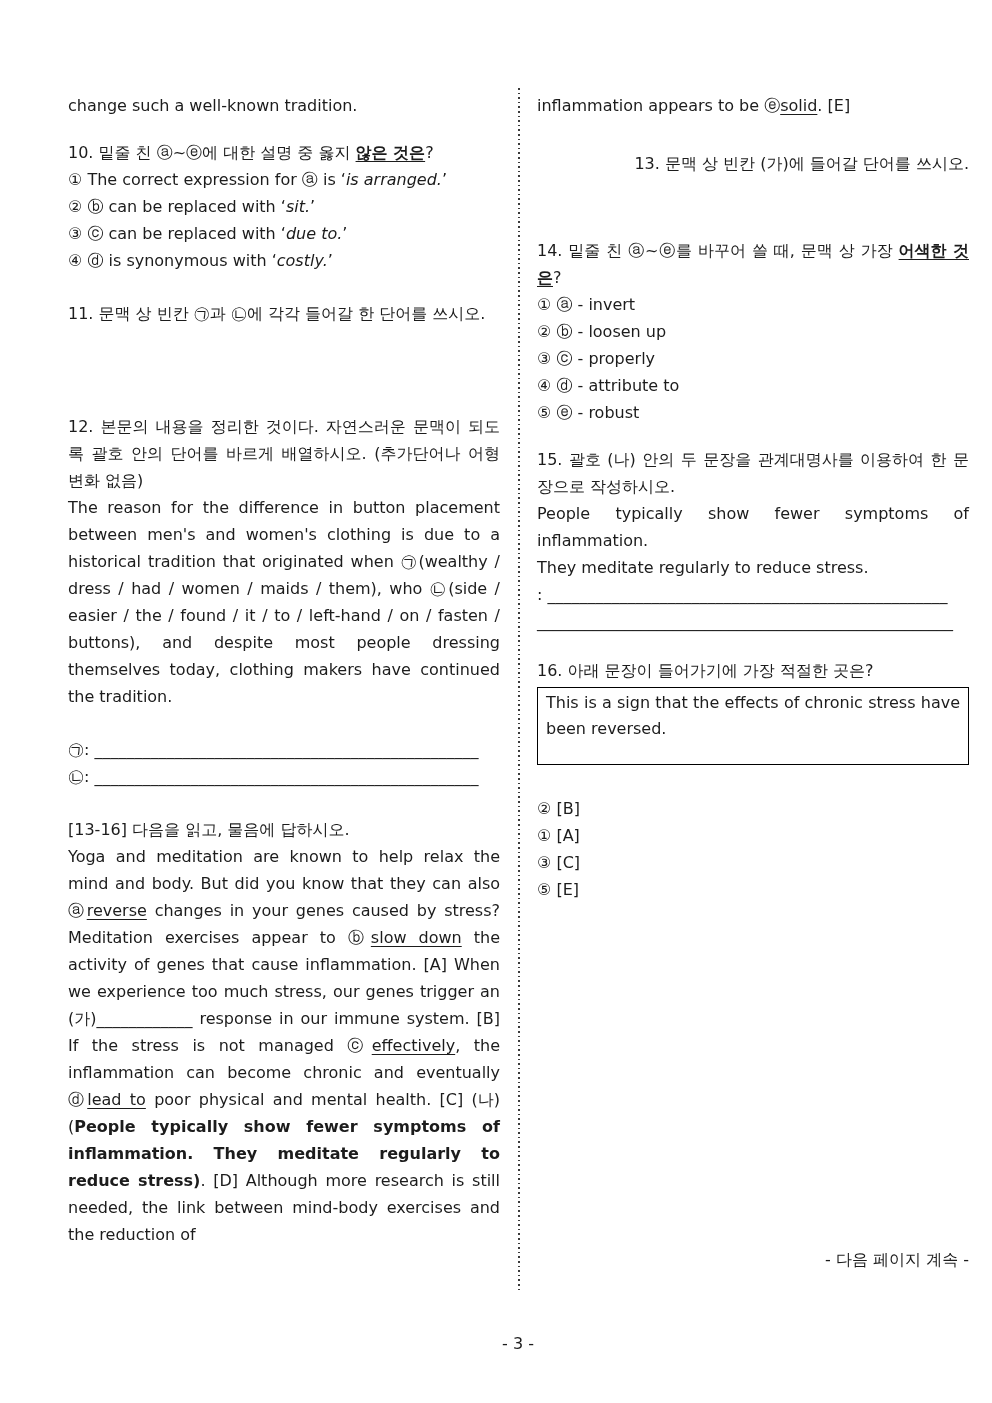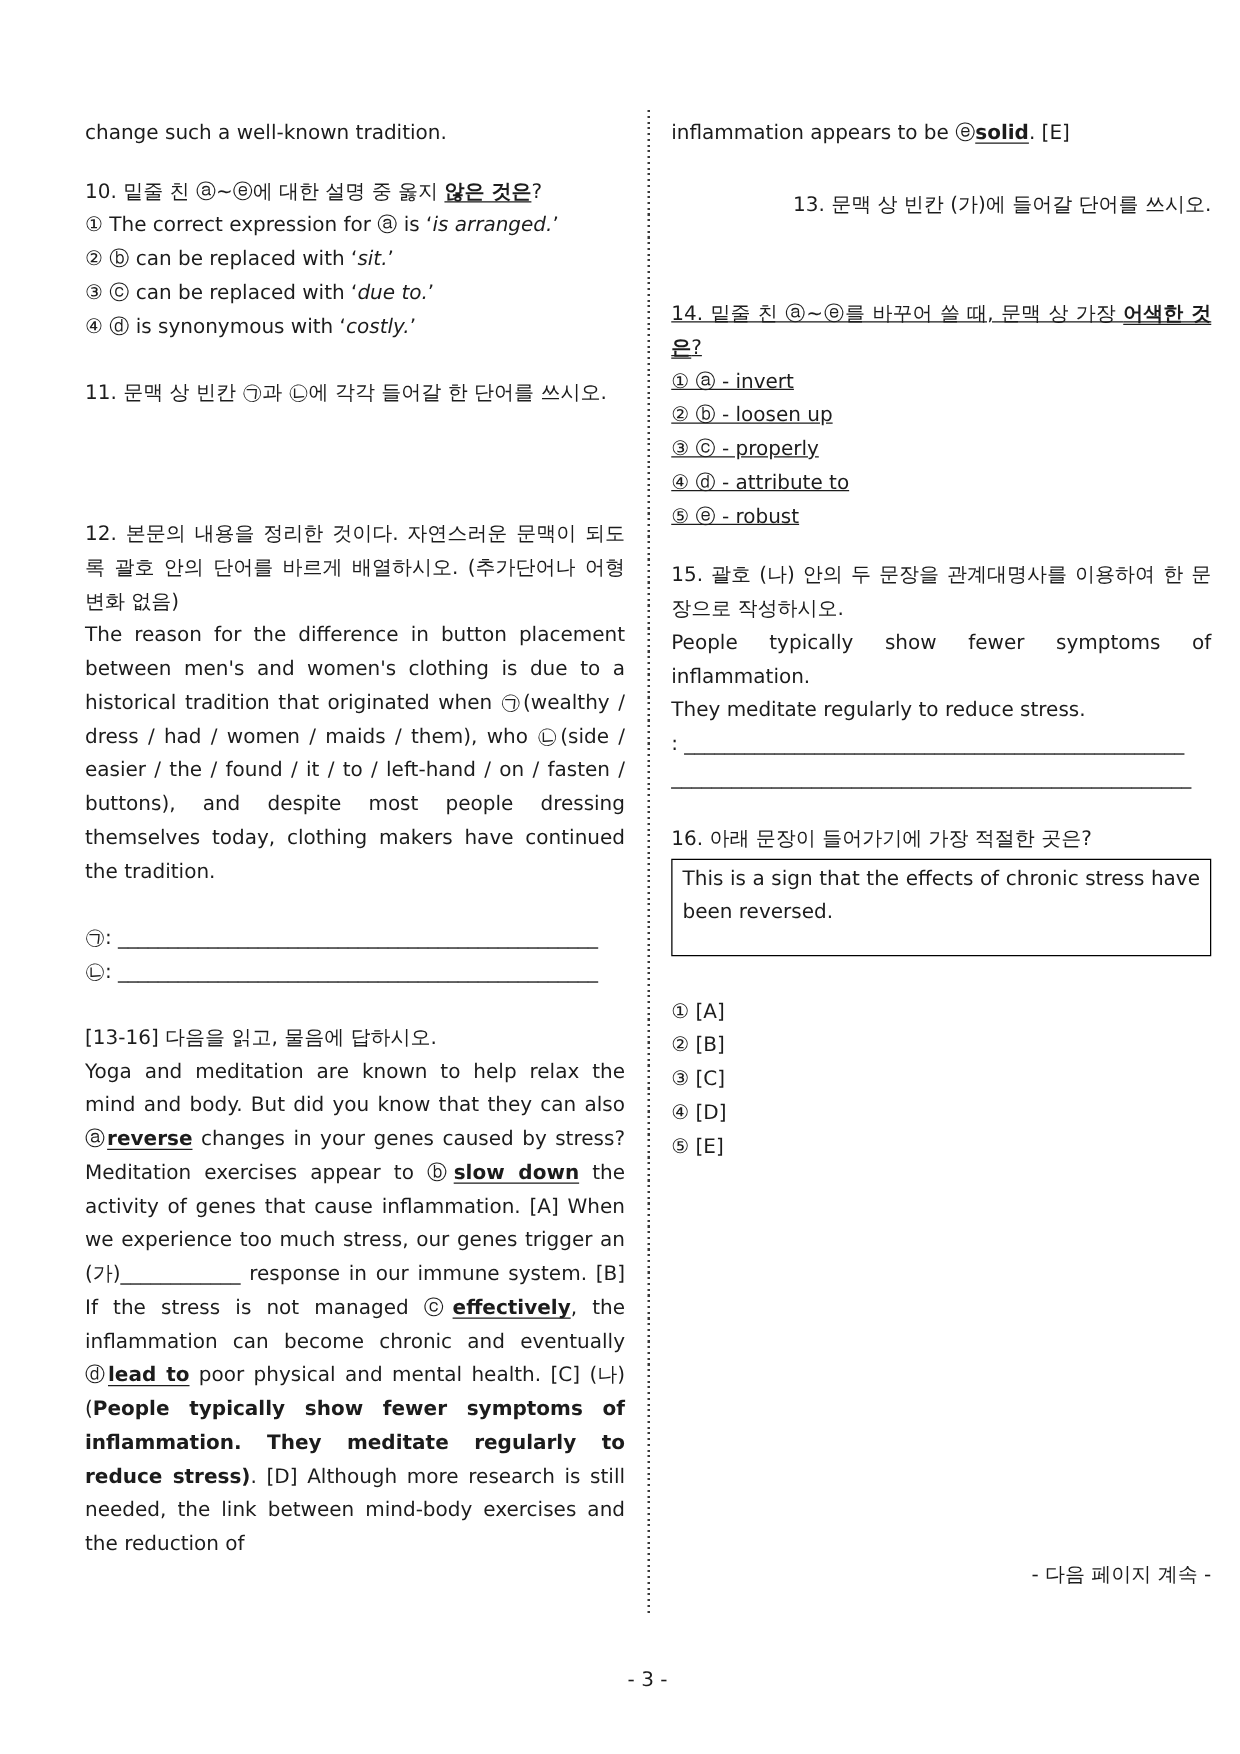--- a/index.html
+++ b/index.html
@@ -6,21 +6,21 @@
   .page{position:relative;width:992px;height:1403px;background:#ffffff;overflow:hidden;
         font-family:"DejaVu Sans","Liberation Sans",sans-serif;font-size:16px;color:#1c1c1c;margin-left:22px;}
   .divider{position:absolute;left:496px;top:88px;height:1204px;width:2px;
            background-image:repeating-linear-gradient(to bottom,#3a3a3a 0 1.6px,transparent 1.6px 4.6px);}
   .col{position:absolute;top:92px;width:432px;}
   .col-left{left:46px;}
   .col-right{left:515px;}
   p{margin:0;line-height:27px;}
   .jp{text-align:justify;}
   .emph{font-weight:bold;text-decoration:underline;text-underline-offset:3px;}
-  .u{text-decoration:underline;text-underline-offset:3px;font-weight:bold;}
+  .u{text-decoration:underline;text-underline-offset:3px;}
   .it{font-style:italic;}
   .b{font-weight:bold;}
   .mt26{margin-top:26px;}
   .box{border:1px solid #000;margin-top:3px;padding:2px 8px 22px 8px;}
   .box p{line-height:26px;}
   .continue-note{position:absolute;left:515px;top:1246px;width:432px;text-align:right;line-height:27px;}
   .page-number{position:absolute;left:0;top:1330px;width:992px;text-align:center;line-height:27px;}
 </style>
 </head>
 <body>
@@ -51,21 +51,21 @@
     <p class="mt26">[13-16] 다음을 읽고, 물음에 답하시오.</p>
 
     <p class="jp"><span>Yoga and meditation are known to help relax the mind and body. But did you know that they can also ⓐ</span><span class="u">reverse</span><span> changes in your genes caused by stress? Meditation exercises appear to ⓑ</span><span class="u">slow down</span><span> the activity of genes that cause inflammation. [A] When we experience too much stress, our genes trigger an (가)____________ response in our immune system. [B] If the stress is not managed ⓒ</span><span class="u">effectively</span><span>, the inflammation can become chronic and eventually ⓓ</span><span class="u">lead to</span><span> poor physical and mental health. [C] (나)(</span><span class="b">People typically show fewer symptoms of inflammation. They meditate regularly to reduce stress)</span><span>. [D] Although more research is still needed, the link between mind-body exercises and the reduction of</span></p>
   </div>
 
   <div class="col col-right">
     <p><span>inflammation appears to be ⓔ</span><span class="u">solid</span><span>. [E]</span></p>
 
     <p style="margin-top:31px;text-align:right;">13. 문맥 상 빈칸 (가)에 들어갈 단어를 쓰시오.</p>
 
-    <div style="margin-top:60px;text-decoration:underline;">
+    <div style="margin-top:60px;">
       <p class="jp"><span>14. 밑줄 친 ⓐ~ⓔ를 바꾸어 쓸 때, 문맥 상 가장 </span><span class="emph">어색한 것은</span><span>?</span></p>
       <p>① ⓐ - invert</p>
       <p>② ⓑ - loosen up</p>
       <p>③ ⓒ - properly</p>
       <p>④ ⓓ - attribute to</p>
       <p>⑤ ⓔ - robust</p>
     </div>
 
     <div style="margin-top:20px;">
       <p class="jp">15. 괄호 (나) 안의 두 문장을 관계대명사를 이용하여 한 문장으로 작성하시오.</p>
@@ -74,24 +74,23 @@
       <p>: __________________________________________________</p>
       <p>____________________________________________________</p>
     </div>
 
     <div style="margin-top:22px;">
       <p>16. 아래 문장이 들어가기에 가장 적절한 곳은?</p>
       <div class="box">
         <p class="jp">This is a sign that the effects of chronic stress have been reversed.</p>
       </div>
       <div style="margin-top:30px;">
+        <p>② [B]</p>
         <p>① [A]</p>
-        <p>② [B]</p>
         <p>③ [C]</p>
-        <p>④ [D]</p>
         <p>⑤ [E]</p>
       </div>
     </div>
   </div>
 
   <div class="continue-note">- 다음 페이지 계속 -</div>
   <div class="page-number">- 3 -</div>
 </div>
 
 </body></html>

